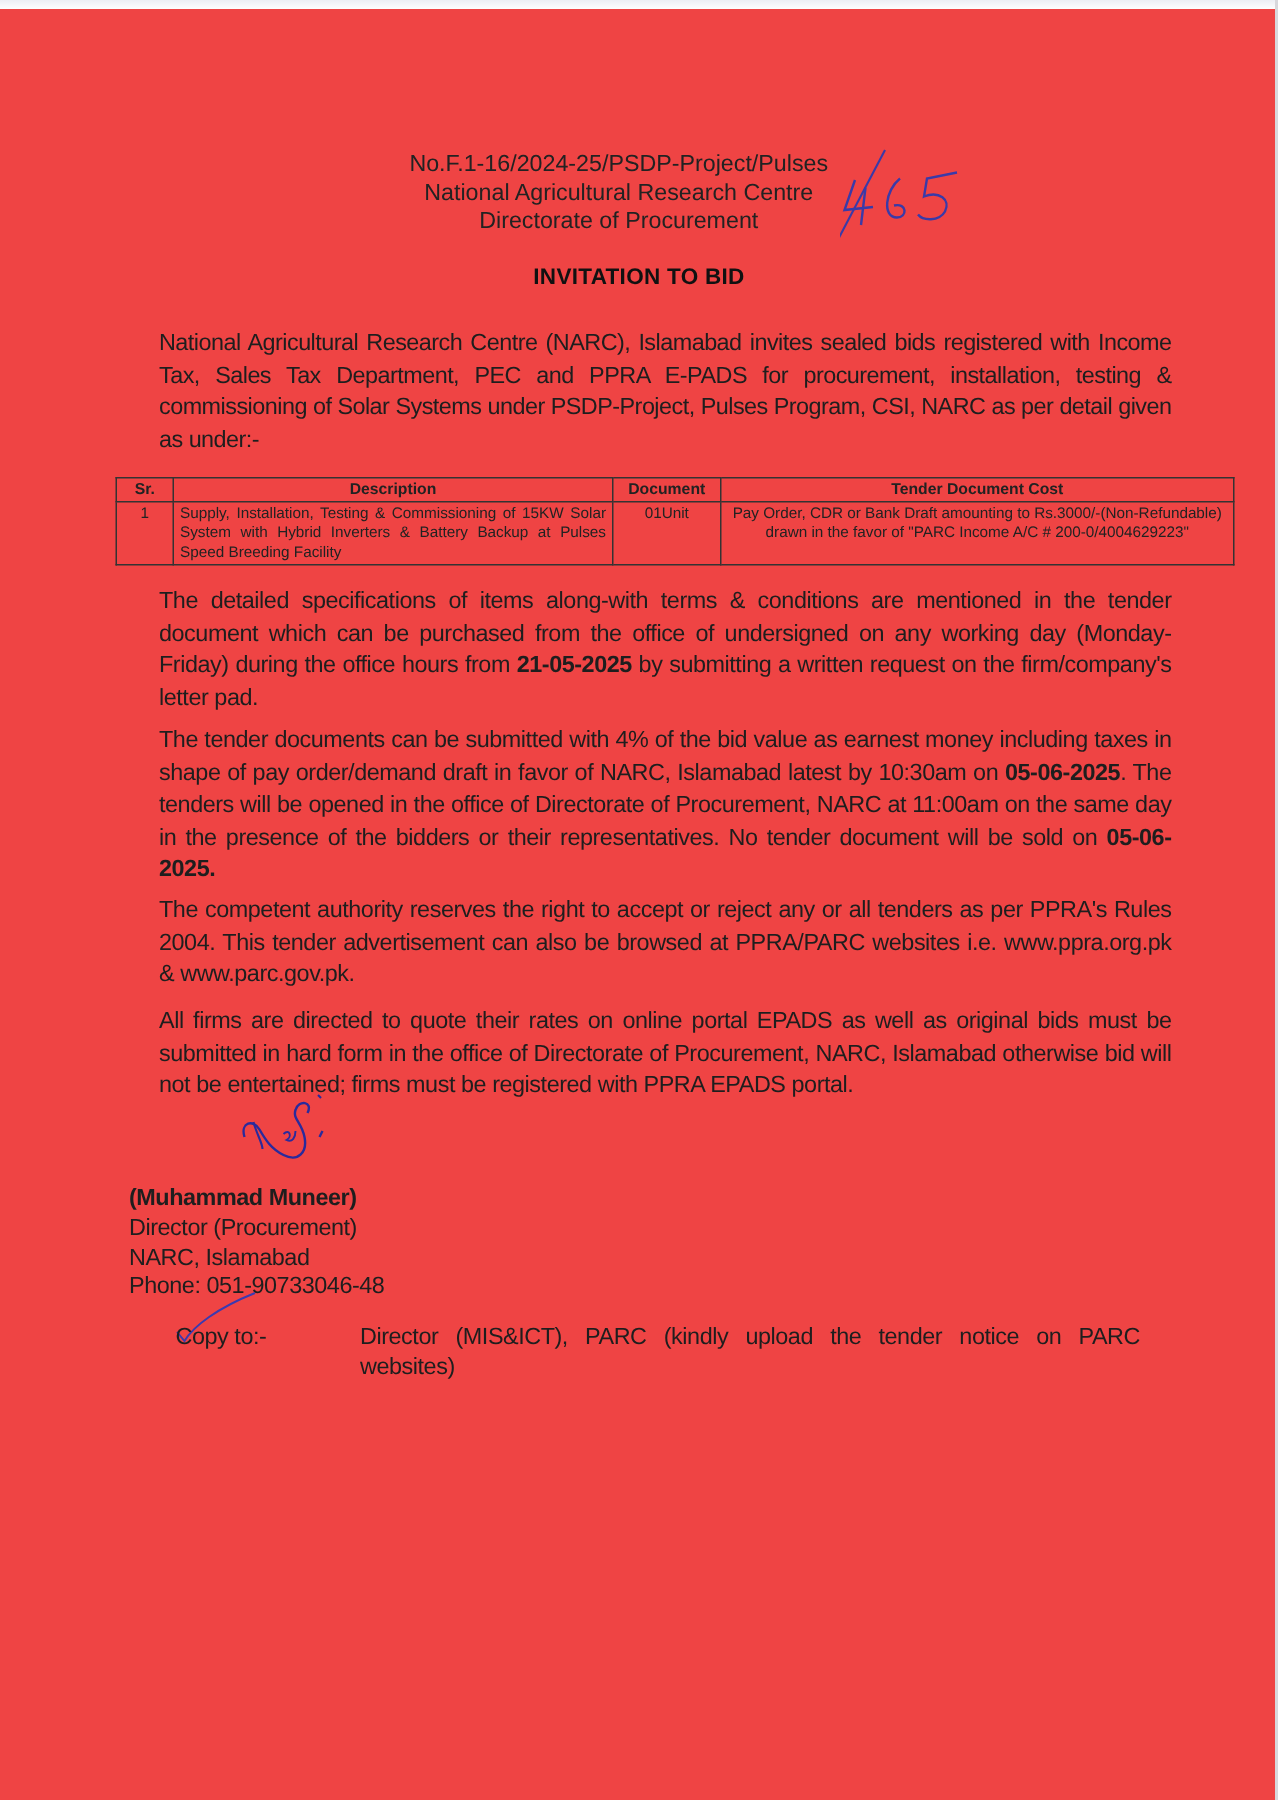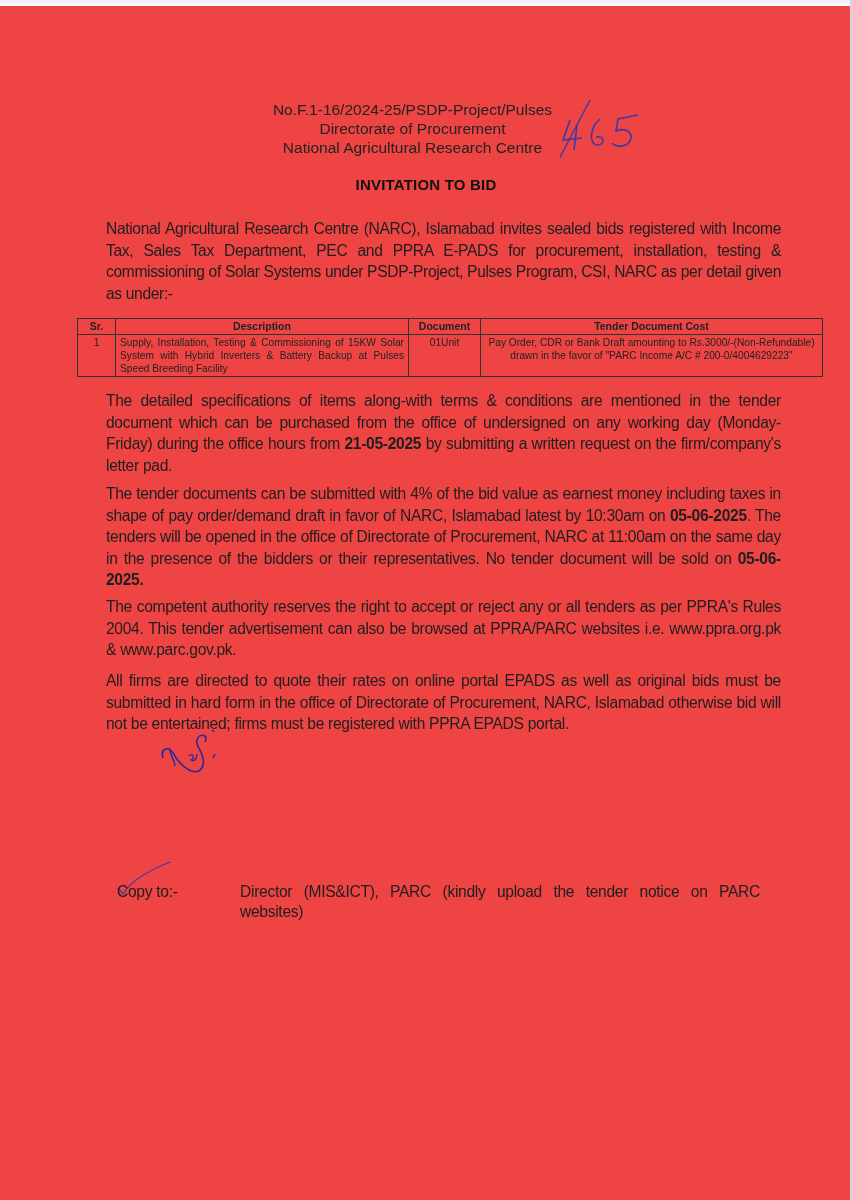--- a/index.html
+++ b/index.html
@@ -44,22 +44,22 @@
 </style>
 </head>
 <body>
 
 <div class="page">
   <div class="edge-top"></div>
   <div class="edge-right"></div>
 
   <div class="header">
     <div>No.F.1-16/2024-25/PSDP-Project/Pulses</div>
+    <div>National Agricultural Research Centre</div>
     <div>Directorate of Procurement</div>
-    <div>National Agricultural Research Centre</div>
   </div>
 
   <svg class="ref-number" viewBox="0 0 110 90">
     <path d="M 30 5 L -12 85" stroke="#3a3aa8" stroke-width="1.4" fill="none"></path>
     <path d="M 10 25 L 3 45 L 22 43 M 17 30 L 14 55" stroke="#3a3aa8" stroke-width="1.6" fill="none"></path>
     <path d="M 40 24 C 30 32 28 50 38 50 C 45 50 45 40 36 42" stroke="#3a3aa8" stroke-width="1.6" fill="none"></path>
     <path d="M 78 20 L 58 24 L 56 36 C 66 32 74 38 70 46 C 66 53 55 52 52 48" stroke="#3a3aa8" stroke-width="1.6" fill="none"></path>
   </svg>
 
   <div class="title">INVITATION TO BID</div>
@@ -94,20 +94,26 @@
   <p class="para p5">All firms are directed to quote their rates on online portal EPADS as well as original bids must be submitted in hard form in the office of Directorate of Procurement, NARC, Islamabad otherwise bid will not be entertained; firms must be registered with PPRA EPADS portal.</p>
 
   <svg class="signature" viewBox="0 0 100 55">
     <path d="M 8 30 C 5 20 14 18 18 25 C 22 32 26 38 34 42 C 44 47 50 40 48 30 C 46 20 40 18 42 12 C 44 5 54 6 50 14" stroke="#2a2a9c" stroke-width="1.6" fill="none"></path>
     <path d="M 14 20 C 16 28 20 34 20 38" stroke="#2a2a9c" stroke-width="1.4" fill="none"></path>
     <path d="M 34 28 C 38 24 40 30 36 32 C 40 34 42 30 42 26" stroke="#2a2a9c" stroke-width="1.3" fill="none"></path>
     <path d="M 57 2 L 59 4" stroke="#2a2a9c" stroke-width="1.4" fill="none"></path>
     <path d="M 60 26 L 58 30" stroke="#2a2a9c" stroke-width="1.6" fill="none"></path>
   </svg>
 
+  <div class="sig-block">
+    <div class="sig-name">(Muhammad Muneer)</div>
+    <div>Director (Procurement)</div>
+    <div>NARC, Islamabad</div>
+    <div>Phone: 051-90733046-48</div>
+  </div>
 
   <svg class="check-mark" viewBox="0 0 110 40">
     <path d="M 3 28 L 8 34 C 14 24 30 12 55 2" stroke="#3a3ab0" stroke-width="1.3" fill="none"></path>
   </svg>
 
   <div class="copy-row">
     <span class="copy-label">Copy to:-</span>
     <span class="copy-text">Director (MIS&amp;ICT), PARC (kindly upload the tender notice on PARC websites)</span>
   </div>
 </div>

